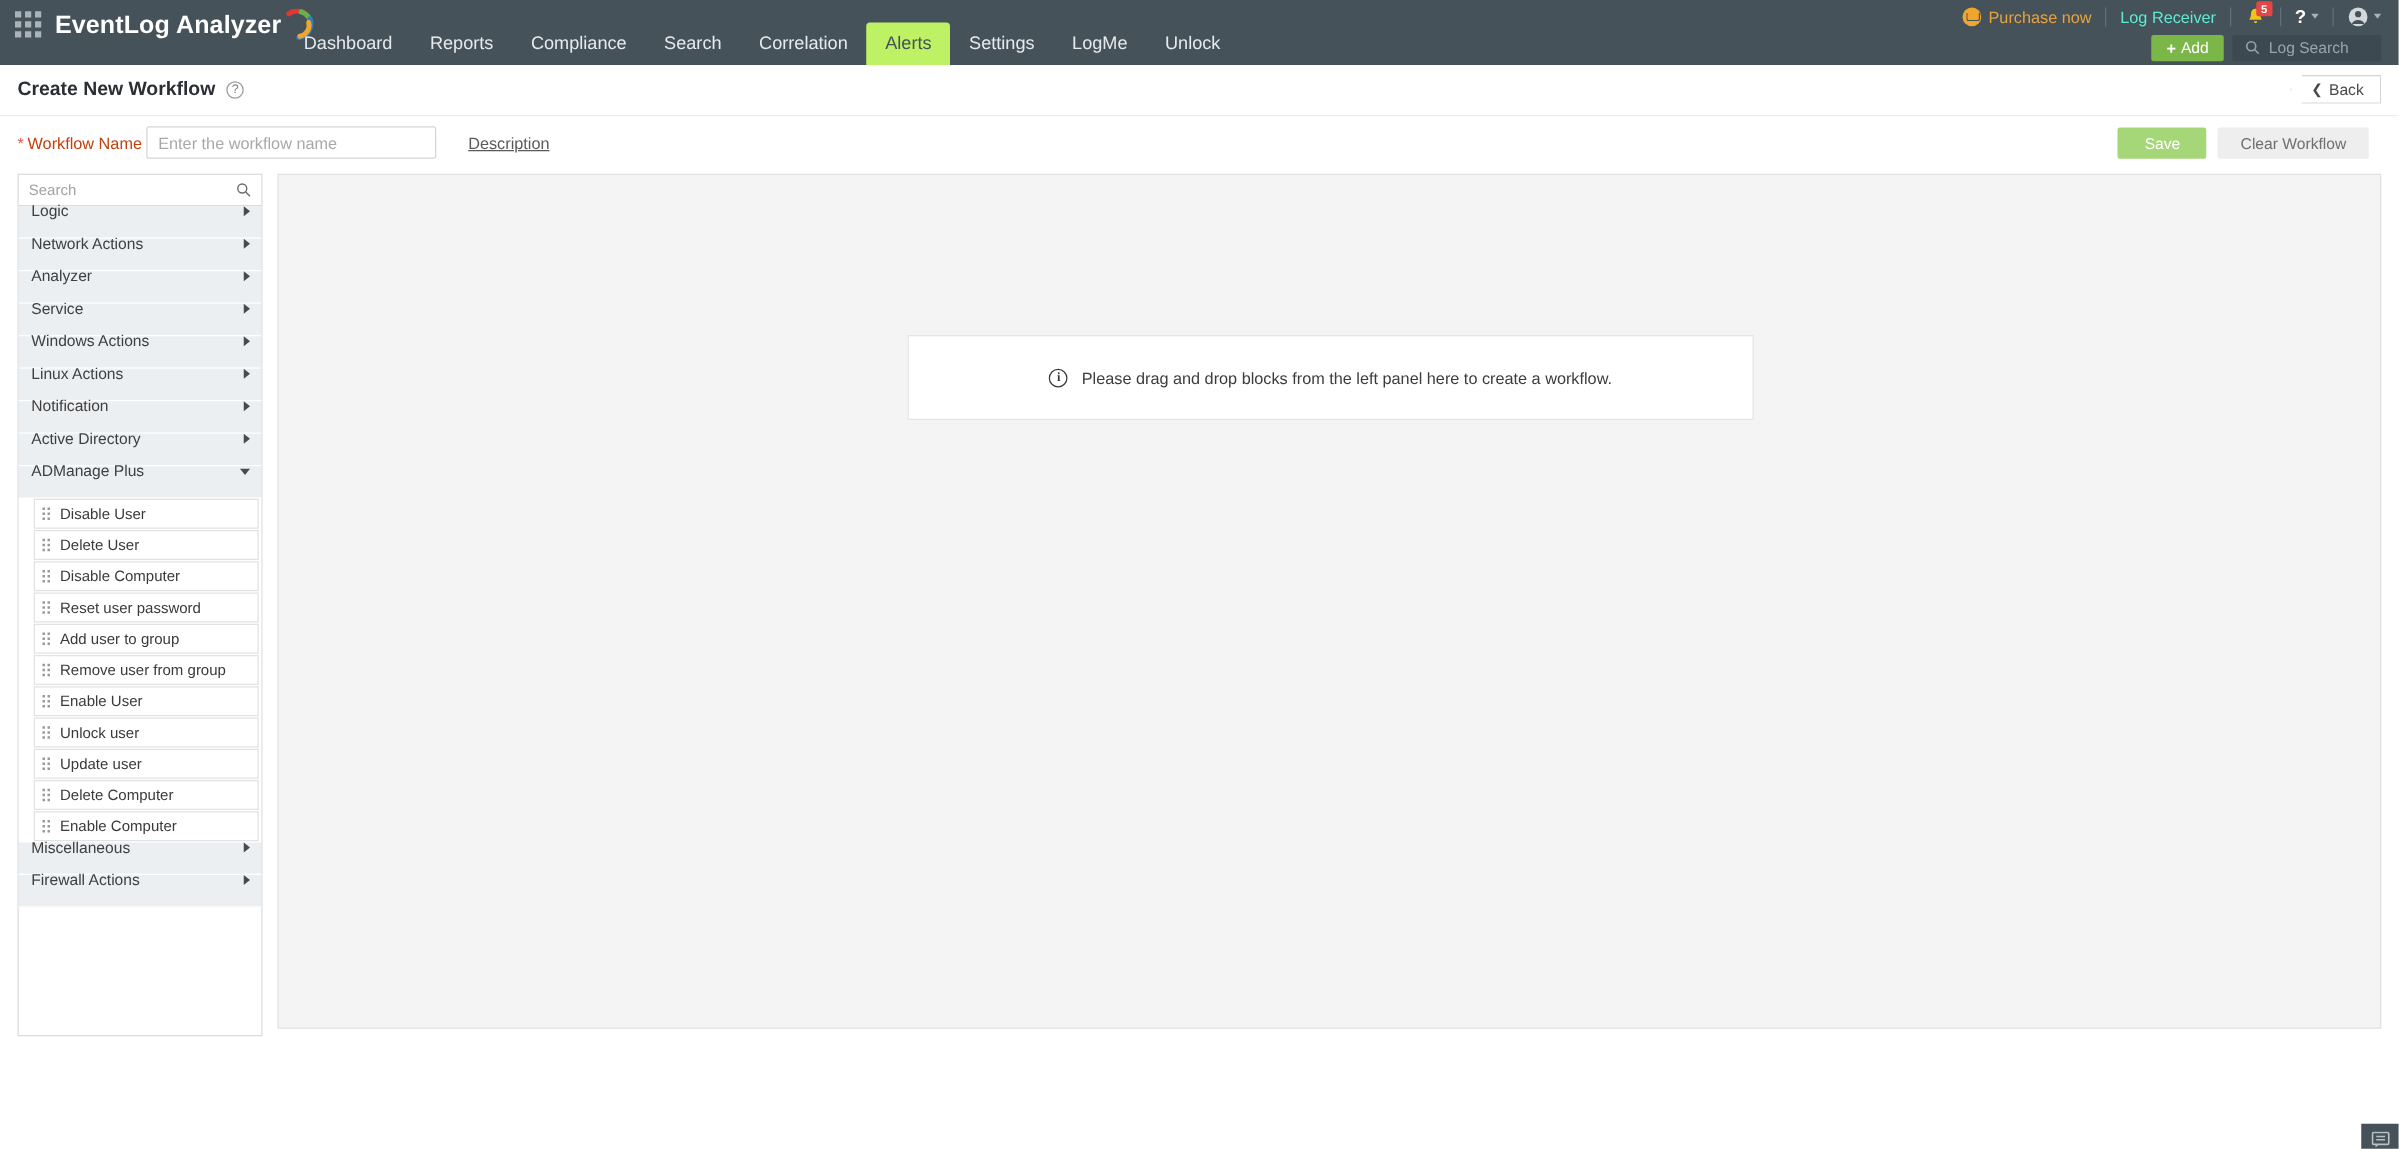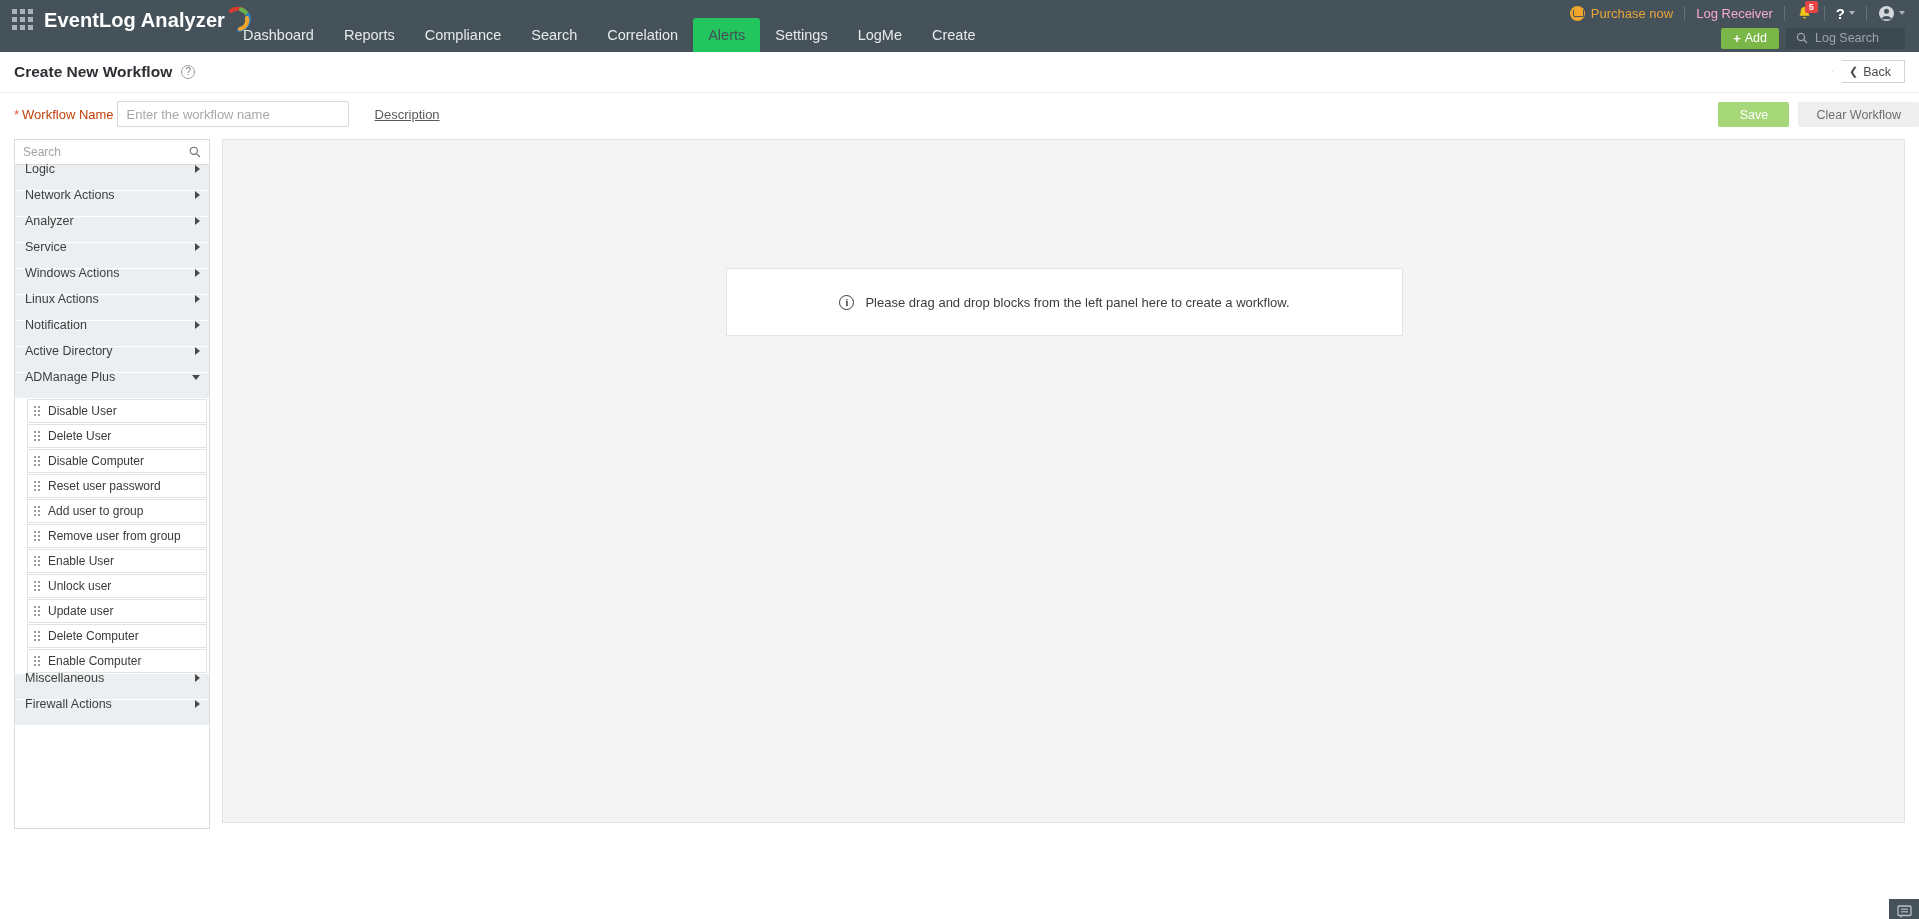--- a/index.html
+++ b/index.html
@@ -45,41 +45,41 @@
     position: absolute; left: 228px; bottom: 0;
     display: flex; align-items: flex-end; height: 34px;
   }
   .nav a {
     display: flex; align-items: center;
     height: 34px; padding: 0 15px;
     color: #e7eaec; font-size: 14.5px; text-decoration: none;
     white-space: nowrap;
   }
   .nav a.active {
-    background: #22c55e; color: #44515a;
+    background: #bef264; color: #44515a;
     border-radius: 3px 3px 0 0;
   }
 
   .util {
     position: absolute; right: 14px; top: 0;
     display: flex; align-items: center; height: 26px;
     gap: 0px; font-size: 13px;
   }
   .util .sep { width: 1px; height: 15px; background: #62707a; margin: 0 11px; }
   .purchase { display: flex; align-items: center; gap: 6px; color: #e8a33d; white-space: nowrap; }
   .purchase .cart {
     width: 15px; height: 15px; border-radius: 50%;
     background: #f0a52e; position: relative; display: block;
   }
   .purchase .cart::after {
     content: ""; position: absolute; left: 3px; top: 4px;
     width: 9px; height: 6px; border: 1.4px solid #45525a;
     border-top: none; border-radius: 0 0 2px 2px;
   }
-  .logrecv { color: #f9a8d4; font-size: 13px; white-space: nowrap; }
+  .logrecv { color: #5eead4; font-size: 13px; white-space: nowrap; }
   .bell-wrap { position: relative; width: 17px; height: 17px; }
   .bell-wrap svg { display: block; }
   .badge {
     position: absolute; right: -5px; top: -4px;
     min-width: 13px; height: 12px; padding: 0 2px;
     background: #e54545; color: #fff;
     font-size: 9px; line-height: 12px; text-align: center;
     border-radius: 2px; font-weight: bold;
   }
   .qmark { color: #ffffff; font-size: 15px; font-weight: bold; }
@@ -155,21 +155,21 @@
     border: 1px solid #d6d6d6; border-radius: 2px;
     padding: 0 9px; font-size: 13px; color: #333;
     outline: none; font-family: inherit;
   }
   .wf-input::placeholder { color: #a8a8a8; }
   .desc-link {
     margin-left: 26px; font-size: 13px; color: #5a5a5a;
     text-decoration: underline; cursor: pointer;
   }
   .namebar-right {
-    position: absolute; right: 0; top: 9px;
+    position: absolute; right: 24px; top: 9px;
     display: flex; align-items: center; gap: 9px;
   }
   .save-btn {
     background: #a5d678; color: #ffffff;
     border: none; height: 25px; width: 71px;
     font-size: 12.5px; cursor: pointer; border-radius: 2px;
     font-family: inherit;
   }
   .clear-btn {
     background: #eeeeee; color: #6f6f6f;
@@ -288,21 +288,21 @@
 
   <nav class="nav">
     <a href="#">Dashboard</a>
     <a href="#">Reports</a>
     <a href="#">Compliance</a>
     <a href="#">Search</a>
     <a href="#">Correlation</a>
     <a href="#" class="active">Alerts</a>
     <a href="#">Settings</a>
     <a href="#">LogMe</a>
-    <a href="#">Create</a>
+    <a href="#">Unlock</a>
   </nav>
 
   <div class="util">
     <div class="purchase">
       <span class="cart"></span>
       <span>Purchase now</span>
     </div>
     <div class="sep"></div>
     <span class="logrecv">Log Receiver</span>
     <div class="sep"></div>

